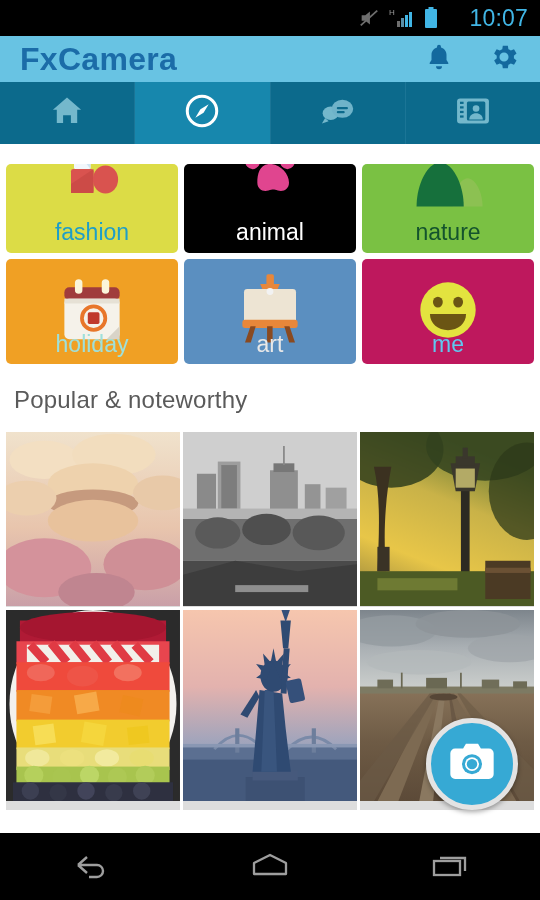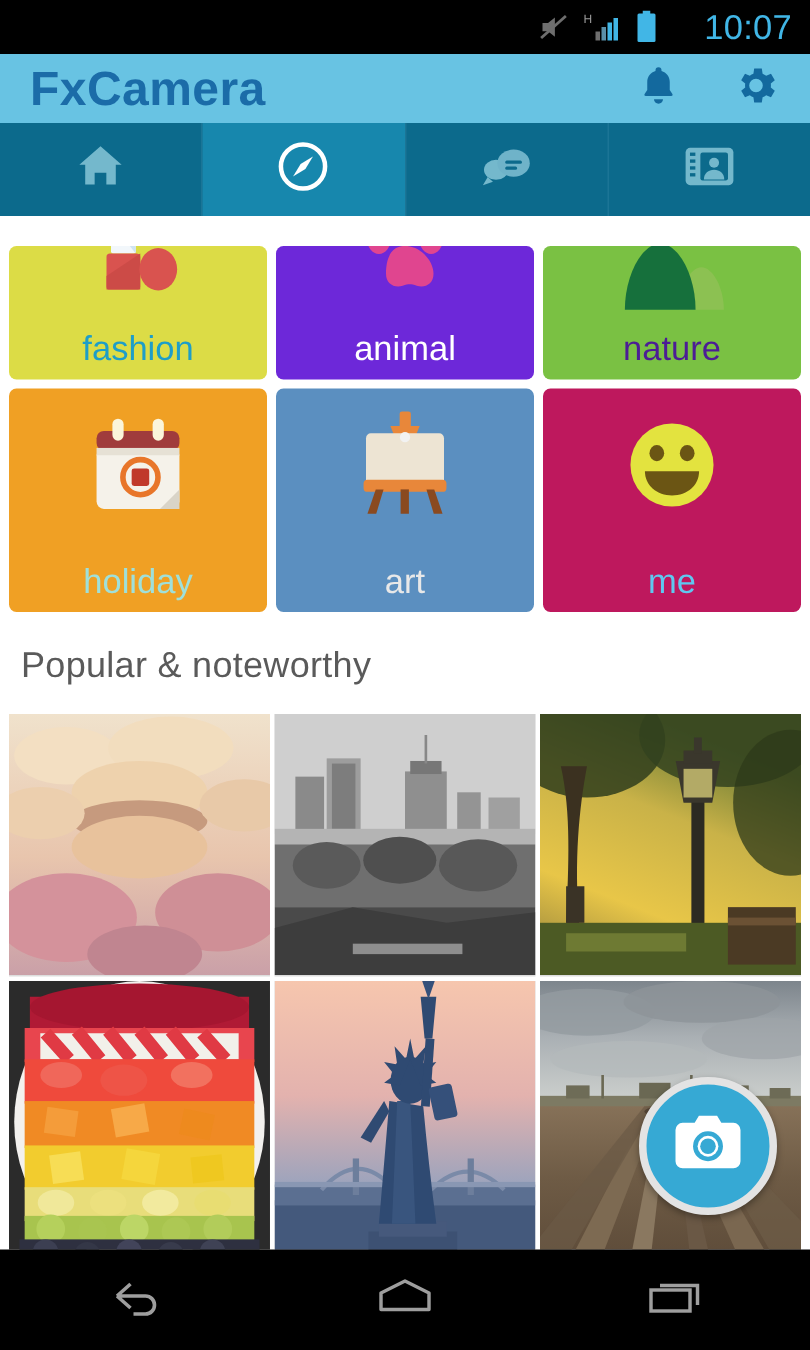--- a/index.html
+++ b/index.html
@@ -41,21 +41,21 @@
     background:#ffffff; overflow:hidden;
   }
 
   
   .tilegrid { display:grid; grid-template-columns:repeat(3,1fr); gap:6px; padding:0 6px; }
   .tile {
     position:relative; border-radius:5px; height:89px;
     display:flex; flex-direction:column; align-items:center; justify-content:flex-end;
     padding-bottom:7px; overflow:hidden;
   }
-  .tile.row2 { height:149px; }
+  .tile.row2 { height:105px; justify-content:center; }
   .tile-icon { position:absolute; left:0; right:0; display:flex; align-items:center; justify-content:center; }
   .tile.row1 .tile-icon { top:-34px; height:90px; }
   .tile.row2 .tile-icon { top:10px; height:82px; }
   .tile-label { position:relative; z-index:2; font-size:23px; font-family:"Liberation Sans",sans-serif; }
   .tile.row2 .tile-label { margin-top:72px; }
 
   
   .section-title {
     color:#5a5a5a; font-size:24px; padding:22px 16px 18px 14px;
     font-family:"Liberation Sans",sans-serif; letter-spacing:.2px;
@@ -185,41 +185,41 @@
             <rect x="12" y="6" width="11" height="14" rx="1" fill="#f2f7fb"></rect>
             <path d="M12 6h11v14z" fill="#cfe4f2"></path>
             <rect x="10" y="20" width="15" height="16" rx="1.5" fill="#d9534f"></rect>
             <path d="M10 30l15-10v16H10z" fill="#cc4b47"></path>
             <ellipse cx="33" cy="27" rx="8.4" ry="9.4" fill="#d9534f"></ellipse>
           </svg>
         </span>
         <span class="tile-label" style="color:#1e9ec8">fashion</span>
       </div>
 
-      <div class="tile row1" style="background:#6d28d9">
+      <div class="tile row1" style="background:#000000">
         <span class="tile-icon">
           <svg width="76" height="76" viewBox="0 0 48 48">
             <ellipse cx="13" cy="14" rx="5" ry="6.4" fill="#e0458f"></ellipse>
             <ellipse cx="24" cy="10" rx="5.2" ry="6.6" fill="#e0458f"></ellipse>
             <ellipse cx="35" cy="14" rx="5" ry="6.4" fill="#e0458f"></ellipse>
             <path d="M24 17c6.5 0 12 6.3 12 11.7 0 4.2-3.4 6.1-7 5.1-2.7-.8-3.3-.8-6 0-3.6 1-7-.9-7-5.1C16 23.3 17.5 17 24 17z" fill="#e0458f"></path>
           </svg>
         </span>
         <span class="tile-label" style="color:#ffffff">animal</span>
       </div>
 
       <div class="tile row1" style="background:#7ac143">
         <span class="tile-icon">
           <svg width="88" height="80" viewBox="0 0 56 48">
             <circle cx="36" cy="9" r="6.2" fill="#f2f0a0"></circle>
             <path d="M31 44c0-9 4.6-18 9.5-18S50 35 50 44z" fill="#8cc152"></path>
             <path d="M8 44C8 30 15 16 23 16s15 14 15 28z" fill="#16703c"></path>
           </svg>
         </span>
-        <span class="tile-label" style="color:#4c1d95">nature</span>
+        <span class="tile-label" style="color:#14532d">nature</span>
       </div>
     </div>
 
     <div class="tilegrid" style="margin-top:6px">
 
       <div class="tile row2" style="background:#f0a024">
         <span class="tile-icon">
           <svg width="78" height="78" viewBox="0 0 48 48">
             <rect x="7" y="10" width="34" height="8" rx="3" fill="#a03c3c"></rect>
             <rect x="7" y="17" width="34" height="25" rx="3" fill="#f5f2ea"></rect>

